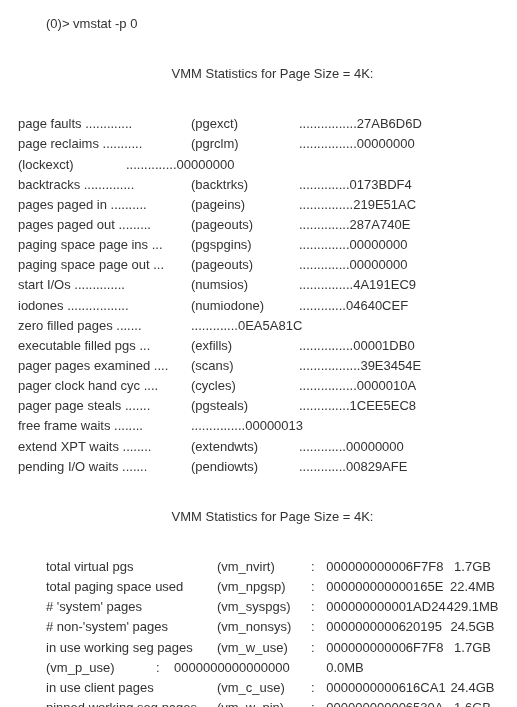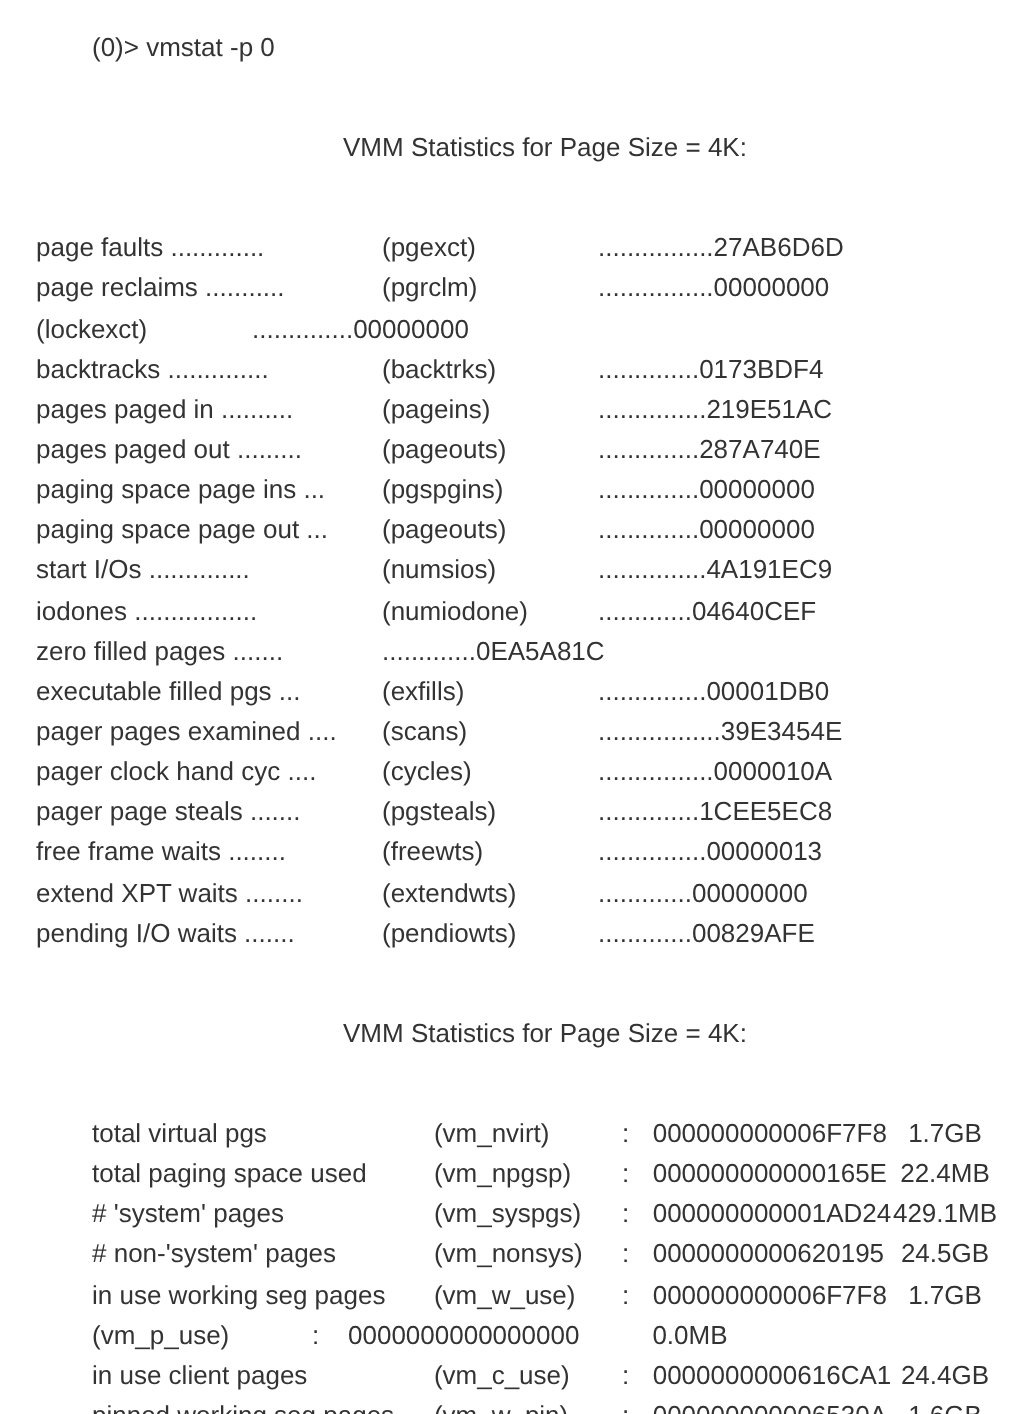--- a/index.html
+++ b/index.html
@@ -119,21 +119,20 @@
       <span class="value">0000010A</span>
     </div>
     <div class="row">
       <span class="label">pager page steals .......</span>
       <span class="short">(pgsteals)</span>
       <span class="dots">.............. </span>
       <span class="value">1CEE5EC8</span>
     </div>
     <div class="row">
       <span class="label">free frame waits ........</span>
-      <span class="short">(freewts)</span>
       <span class="dots">............... </span>
       <span class="value">00000013</span>
     </div>
     <div class="row">
       <span class="label">extend XPT waits ........</span>
       <span class="short">(extendwts)</span>
       <span class="dots">............. </span>
       <span class="value">00000000</span>
     </div>
     <div class="row">

